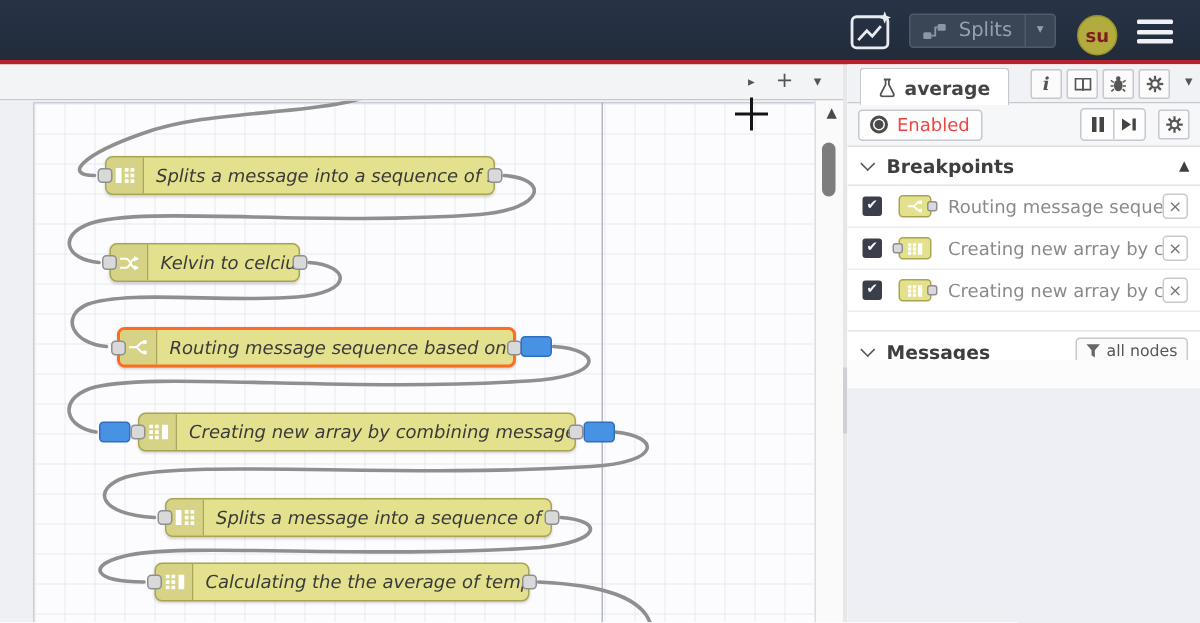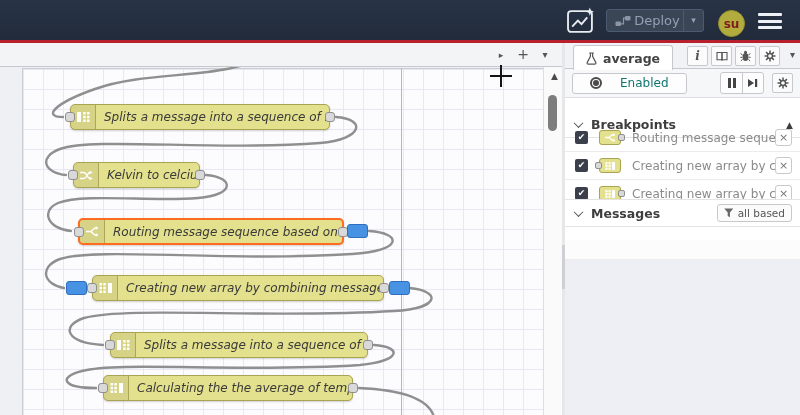--- a/index.html
+++ b/index.html
@@ -85,59 +85,59 @@
                   border-radius:3px 3px 0 0; display:flex; align-items:center; gap:6px;
                   font-size:12.5px; font-weight:bold; color:#444; z-index:2; }
   #side-tab-btns { position:absolute; right:20px; top:3px; display:flex; gap:3px; }
   .sq-btn { width:21px; height:20px; border:1px solid #c6c8cd; background:#fbfbfc;
             border-radius:2px; display:flex; align-items:center; justify-content:center; }
   #side-tab-caret { position:absolute; right:5px; top:6px; font-size:10px; color:#555; }
 
   #debug-toolbar { position:absolute; left:0; top:26px; width:100%; height:29px;
                    background:#f6f7f9; border-bottom:1px solid #dcdee1;
                    display:flex; align-items:center; padding:0 7px; }
-  #enabled-toggle { display:flex; align-items:center; gap:18px; height:21px; padding:0 17px;
+  #enabled-toggle { display:flex; align-items:center; gap:6px; height:21px; padding:0 7px;
                     border:1px solid #c6c8cd; border-radius:3px; background:#fdfdfd;
-                    font-size:12px; color:#0f766e; }
+                    font-size:12px; color:#ef4444; }
   .toggle-dot { width:12px; height:12px; border-radius:50%; border:2px solid #4a4a4a;
                 position:relative; }
   .toggle-dot::after { content:""; position:absolute; left:1px; top:1px; width:6px; height:6px;
                        border-radius:50%; background:#4a4a4a; }
   #dbg-spacer { flex:1; }
   #pause-step-group { display:flex; border:1px solid #c6c8cd; border-radius:3px;
                       overflow:hidden; background:#fdfdfd; }
   .ps-cell { width:21px; height:20px; display:flex; align-items:center; justify-content:center; }
   .ps-cell + .ps-cell { border-left:1px solid #c6c8cd; }
   .pause-bars span { display:inline-block; width:3px; height:10px; background:#444; margin:0 1px; }
   #dbg-gear { margin-left:8px; }
 
   .section-header { position:absolute; left:0; width:100%; height:26px; background:#fff;
                     border-bottom:1px solid #e4e4e6; display:flex; align-items:center;
                     padding-left:10px; font-size:12.5px; font-weight:bold; color:#3e3e3e; }
   .chev { width:7px; height:7px; border-right:1.6px solid #555; border-bottom:1.6px solid #555;
           transform:rotate(45deg) translate(-1px,-1px); margin-right:9px; flex:0 0 auto; }
-  #bp-header { top:69px; }
+  #bp-header { top:55px; }
   #bp-scroll-up { position:absolute; right:7px; font-size:9px; color:#3d3d3d; }
 
   .bp-row { position:absolute; left:0; width:100%; height:28px; border-bottom:1px solid #ececee;
             display:flex; align-items:center; padding:0 8px 0 10px; }
   .bp-check { width:13px; height:13px; background:#3a3f4b; border-radius:2px; color:#fff;
               font-size:9px; line-height:13px; text-align:center; flex:0 0 auto; }
   .mini-node { position:relative; width:22px; height:15px; background:#e3e08e;
                border:1px solid #a9a44f; border-radius:3px; margin-left:11px; flex:0 0 auto;
                display:flex; align-items:center; justify-content:center; }
   .mini-port { position:absolute; width:7px; height:7px; background:#d9d9d9;
                border:1px solid #8f8f8f; border-radius:2px; top:3px; }
   .mini-port.right { right:-5px; } .mini-port.left { left:-5px; }
   .bp-label { margin-left:11px; flex:1; font-size:12px; color:#8a8a8a; white-space:nowrap;
               overflow:hidden; }
   .x-btn { width:17px; height:17px; border:1px solid #c9c9cc; border-radius:3px; background:#fff;
            color:#777; font-size:11px; line-height:15px; text-align:center; flex:0 0 auto; }
 
-  #msg-header { top:156px; border-top:1px solid #e4e4e6; height:28px; }
+  #msg-header { top:177px; border-top:1px solid #e4e4e6; height:28px; }
   #all-nodes-btn { position:absolute; right:8px; height:18px; display:flex; align-items:center;
                    gap:4px; border:1px solid #c9c9cc; border-radius:3px; background:#fbfbfc;
                    padding:0 6px; font-size:10.5px; font-weight:normal; color:#555; }
   #msg-empty-white { position:absolute; left:0; top:197px; width:100%; height:20px; background:#fcfcfd; border-bottom:1px solid #ececee; }
   #msg-empty-gray { position:absolute; left:0; top:217px; width:100%; height:155px; background:#edeff4; }
 </style>
 </head>
 <body>
 
 <div id="app">
@@ -151,21 +151,21 @@
       </svg>
     </div>
     <div id="deploy-btn" class="hdr-item">
       <span class="dep-ic">
         <svg width="16" height="12" viewBox="0 0 16 12">
           <rect x="0.5" y="6.5" width="5.5" height="4.5" rx="1" fill="#8b95a5"></rect>
           <rect x="10" y="1" width="5.5" height="4.5" rx="1" fill="#8b95a5"></rect>
           <path d="M6,8.8 H8.5 V3.2 H10" stroke="#8b95a5" fill="none" stroke-width="1.2"></path>
         </svg>
       </span>
-      <span class="dep-label">Deploy</span>
+      <span class="dep-label">Splits</span>
       <span class="dep-caret">▾</span>
     </div>
     <div id="avatar" class="hdr-item">su</div>
     <div id="hamburger" class="hdr-item">
       <span></span>
       <span></span>
       <span></span>
     </div>
   </div>
   <div id="accent-line"></div>
@@ -435,20 +435,20 @@
       <span class="x-btn">×</span>
     </div>
 
     <div class="section-header" id="msg-header">
       <span class="chev"></span>
       <span>Messages</span>
       <span id="all-nodes-btn">
         <svg width="10" height="10" viewBox="0 0 10 10">
           <path d="M0.3,0.5 h9 l-3.4,4 v4.8 l-2.2,-1.4 v-3.4 z" fill="#666"></path>
         </svg>
-        <span>all based</span>
+        <span>all nodes</span>
       </span>
     </div>
     <div id="msg-empty-white"></div>
     <div id="msg-empty-gray"></div>
   </div>
 
 </div>
 
 </body></html>

